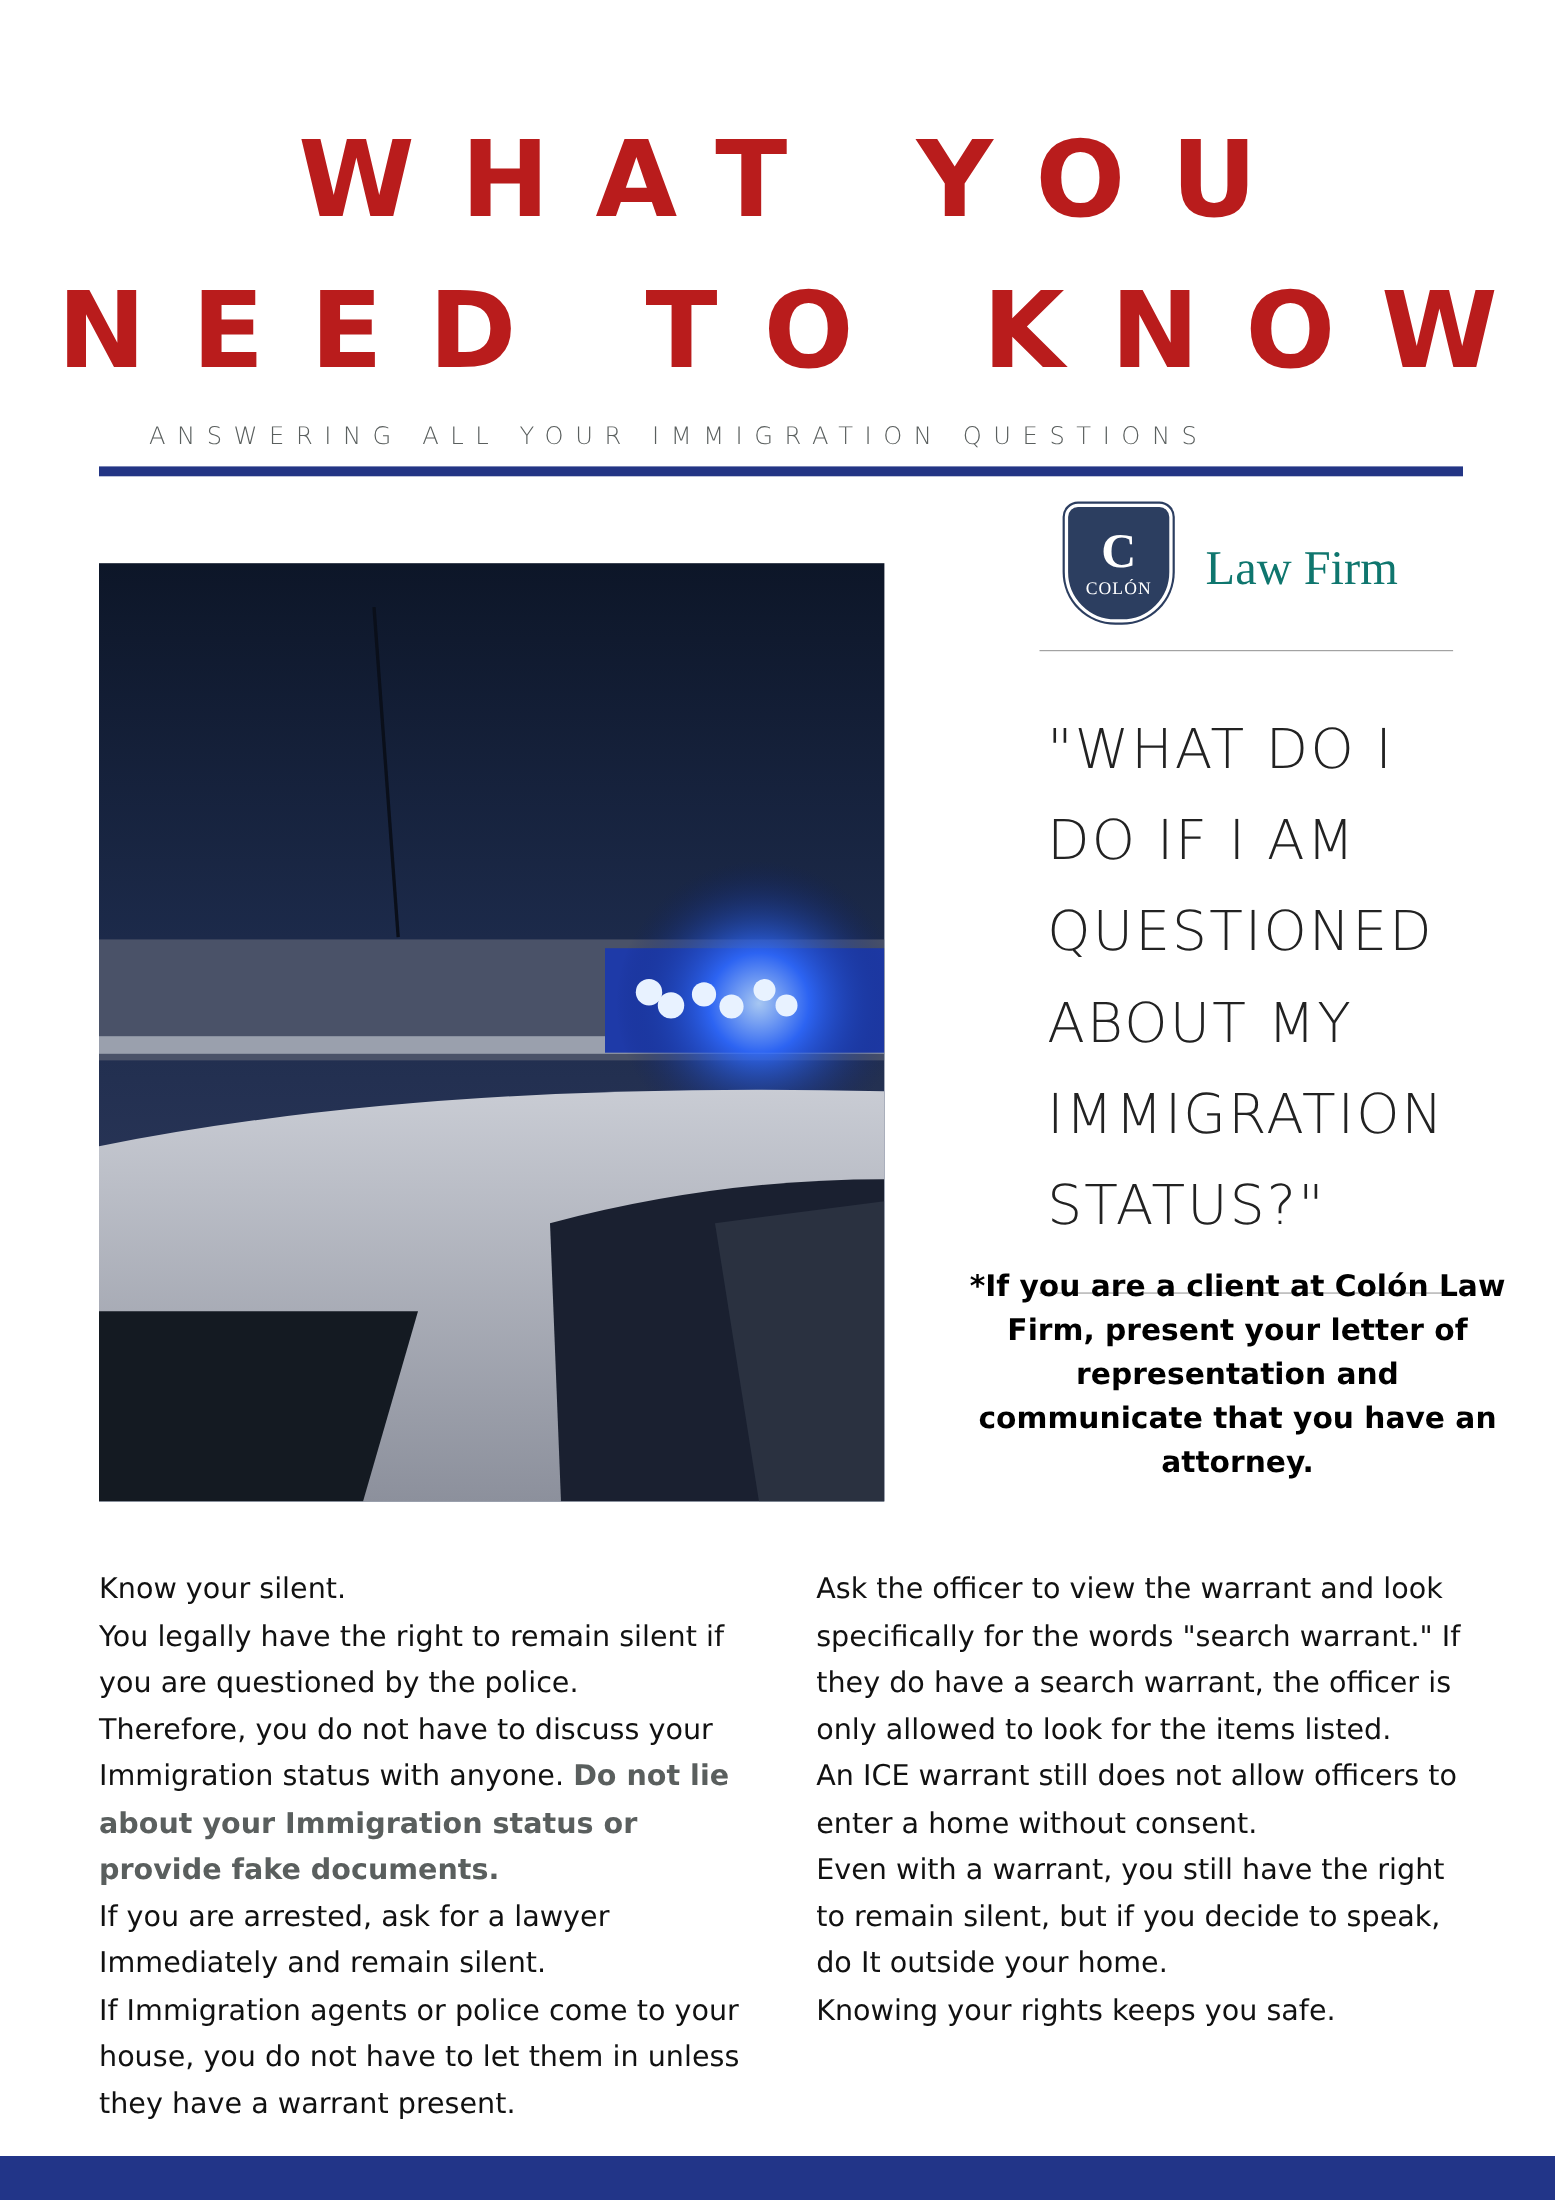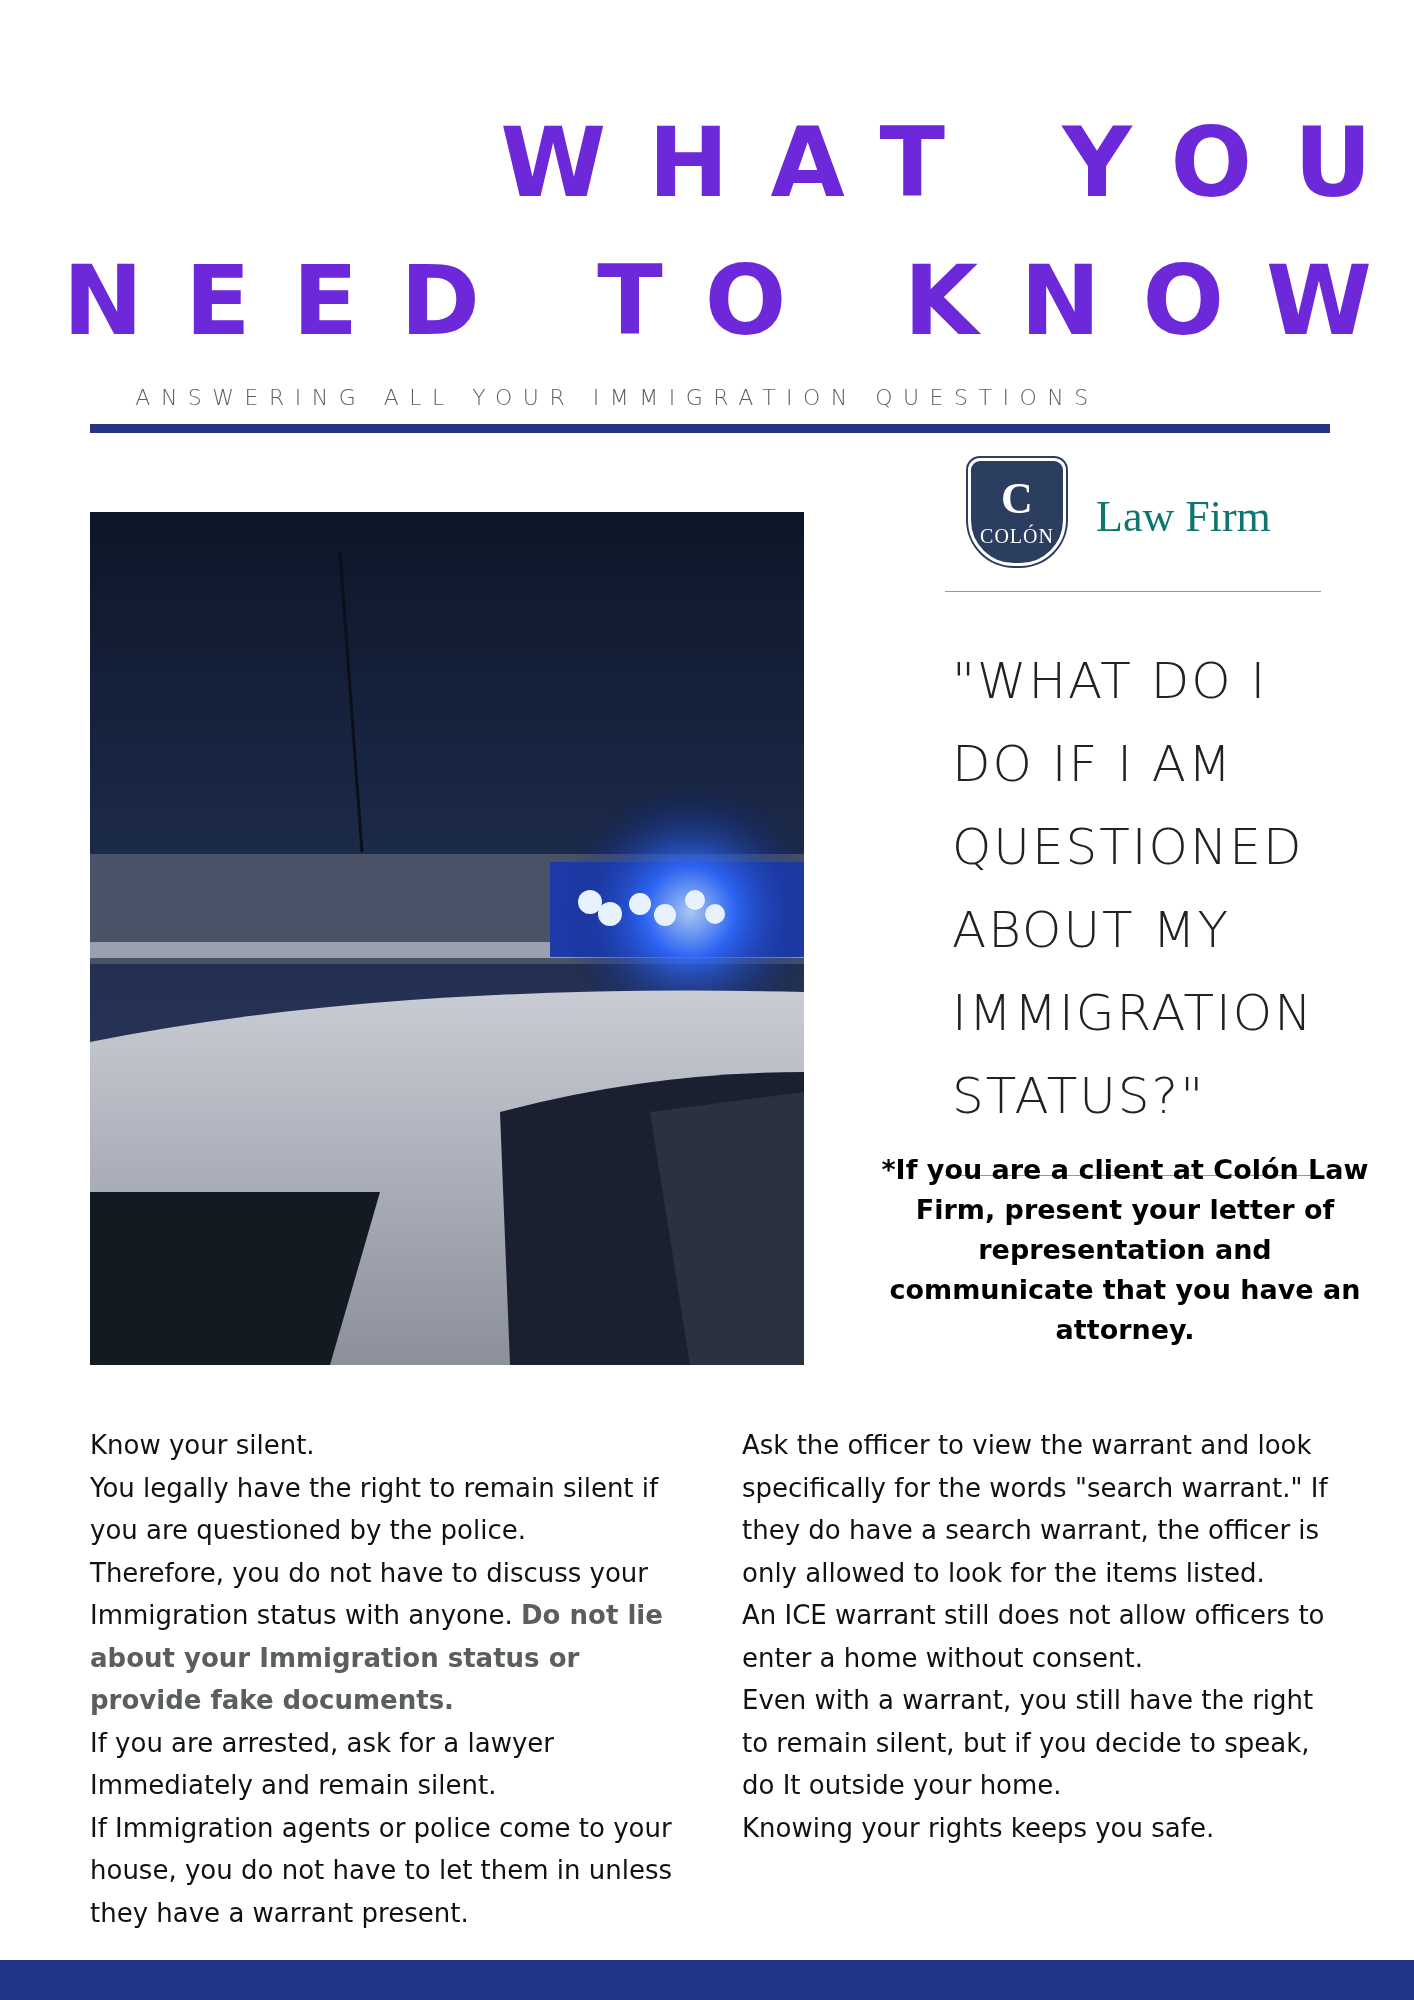--- a/index.html
+++ b/index.html
@@ -2,22 +2,22 @@
 <html><head>
 <meta charset="utf-8">
 <style>
   html, body { margin: 0; padding: 0; }
   body {
     width: 1414px; height: 2000px; position: relative; overflow: hidden;
     background: #ffffff;
     font-family: "Liberation Sans", sans-serif;
   }
   .title-line {
-    position: absolute; left: 0; width: 1414px; text-align: right;
-    color: #6d28d9; font-family: "DejaVu Sans", sans-serif; font-weight: bold;
+    position: absolute; left: 0; width: 1414px; text-align: center;
+    color: #b91c1c; font-family: "DejaVu Sans", sans-serif; font-weight: bold;
     font-size: 96px; line-height: 1;
   }
   #t1 { top: 115px; letter-spacing: 42px; text-indent: 42px; }
   #t2 { top: 253px; letter-spacing: 42px; text-indent: 42px; }
   .subtitle {
     position: absolute; top: 385px; left: 0; width: 1224px; text-align: center;
     color: #5a5f5e; font-size: 22px; letter-spacing: 10.5px; text-indent: 10px;
     font-family: "DejaVu Sans", sans-serif; font-weight: 300;
   }
   .rule-top { position: absolute; top: 424px; left: 90px; width: 1240px; height: 9px; background: #233585; }
@@ -25,21 +25,21 @@
     position: absolute; left: 90px; top: 512px; width: 714px; height: 853px; overflow: hidden;
     background: linear-gradient(180deg, #0d1628 0%, #1c2a4a 40%, #2a3658 70%, #3a4560 100%);
   }
   .logo { position: absolute; left: 968px; top: 458px; display: flex; align-items: center; }
   .crest {
     width: 92px; height: 102px; background: #2c3e60; border-radius: 12px 12px 46px 46px;
     border: 3px solid #ffffff; box-shadow: 0 0 0 2px #2c3e60;
     display: flex; flex-direction: column; align-items: center; justify-content: center; color: #fff;
   }
   .crest-letter { font-family: "Liberation Serif", serif; font-size: 44px; font-weight: bold; line-height: 1; }
-  .crest-name { font-family: "Liberation Serif", serif; font-size: 20px; letter-spacing: 1px; margin-top: 4px; }
+  .crest-name { font-family: "Liberation Serif", serif; font-size: 16px; letter-spacing: 1px; margin-top: 4px; }
   .logo-text { font-family: "Liberation Serif", serif; font-size: 44px; color: #0f766e; margin-left: 30px; margin-top: 8px; }
   .divider { position: absolute; left: 945px; width: 376px; height: 1px; background: #999; }
   .quote {
     position: absolute; left: 952px; top: 640px; width: 400px;
     font-family: "DejaVu Sans", sans-serif; font-weight: 200; font-size: 50px; line-height: 83px;
     color: #222; letter-spacing: 2px;
   }
   .note {
     position: absolute; left: 880px; top: 1150px; width: 490px; text-align: center;
     font-family: "DejaVu Sans", sans-serif; font-weight: bold; font-size: 27px; line-height: 40px; color: #000;

